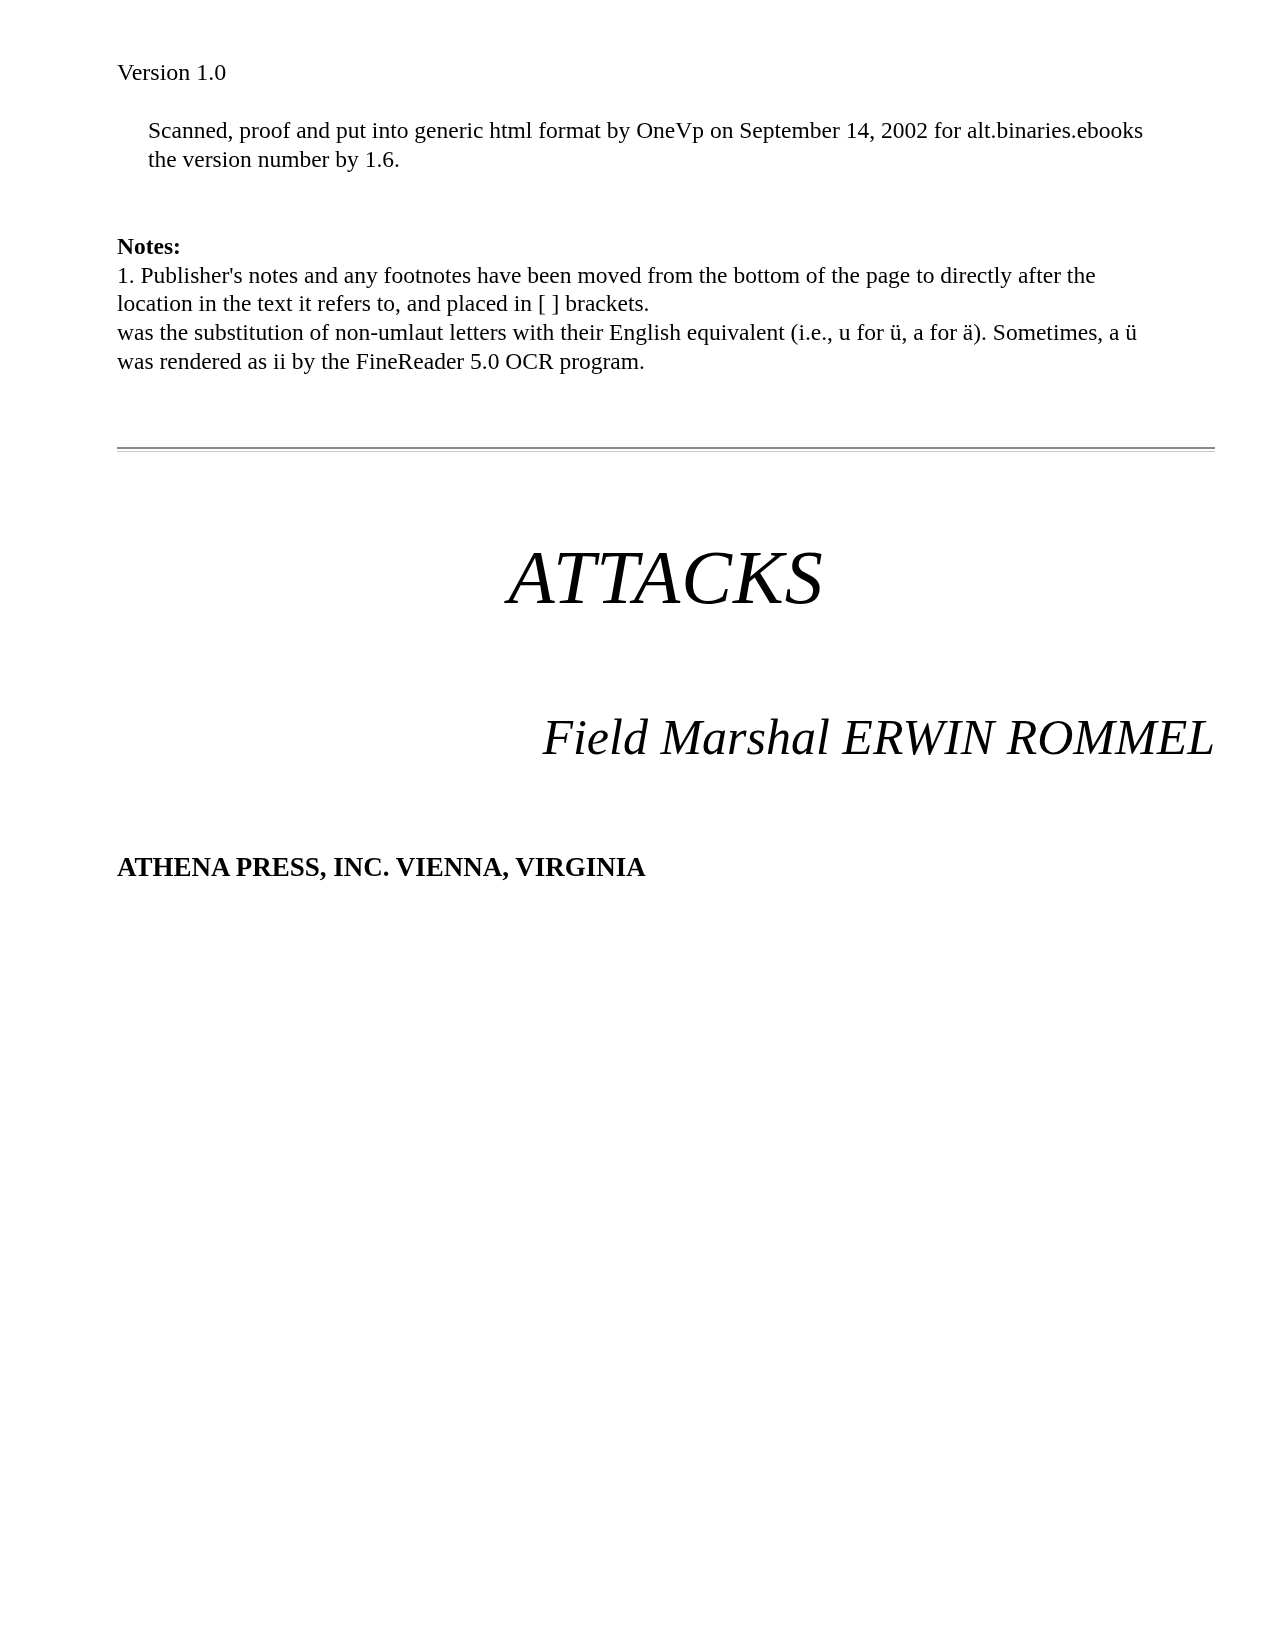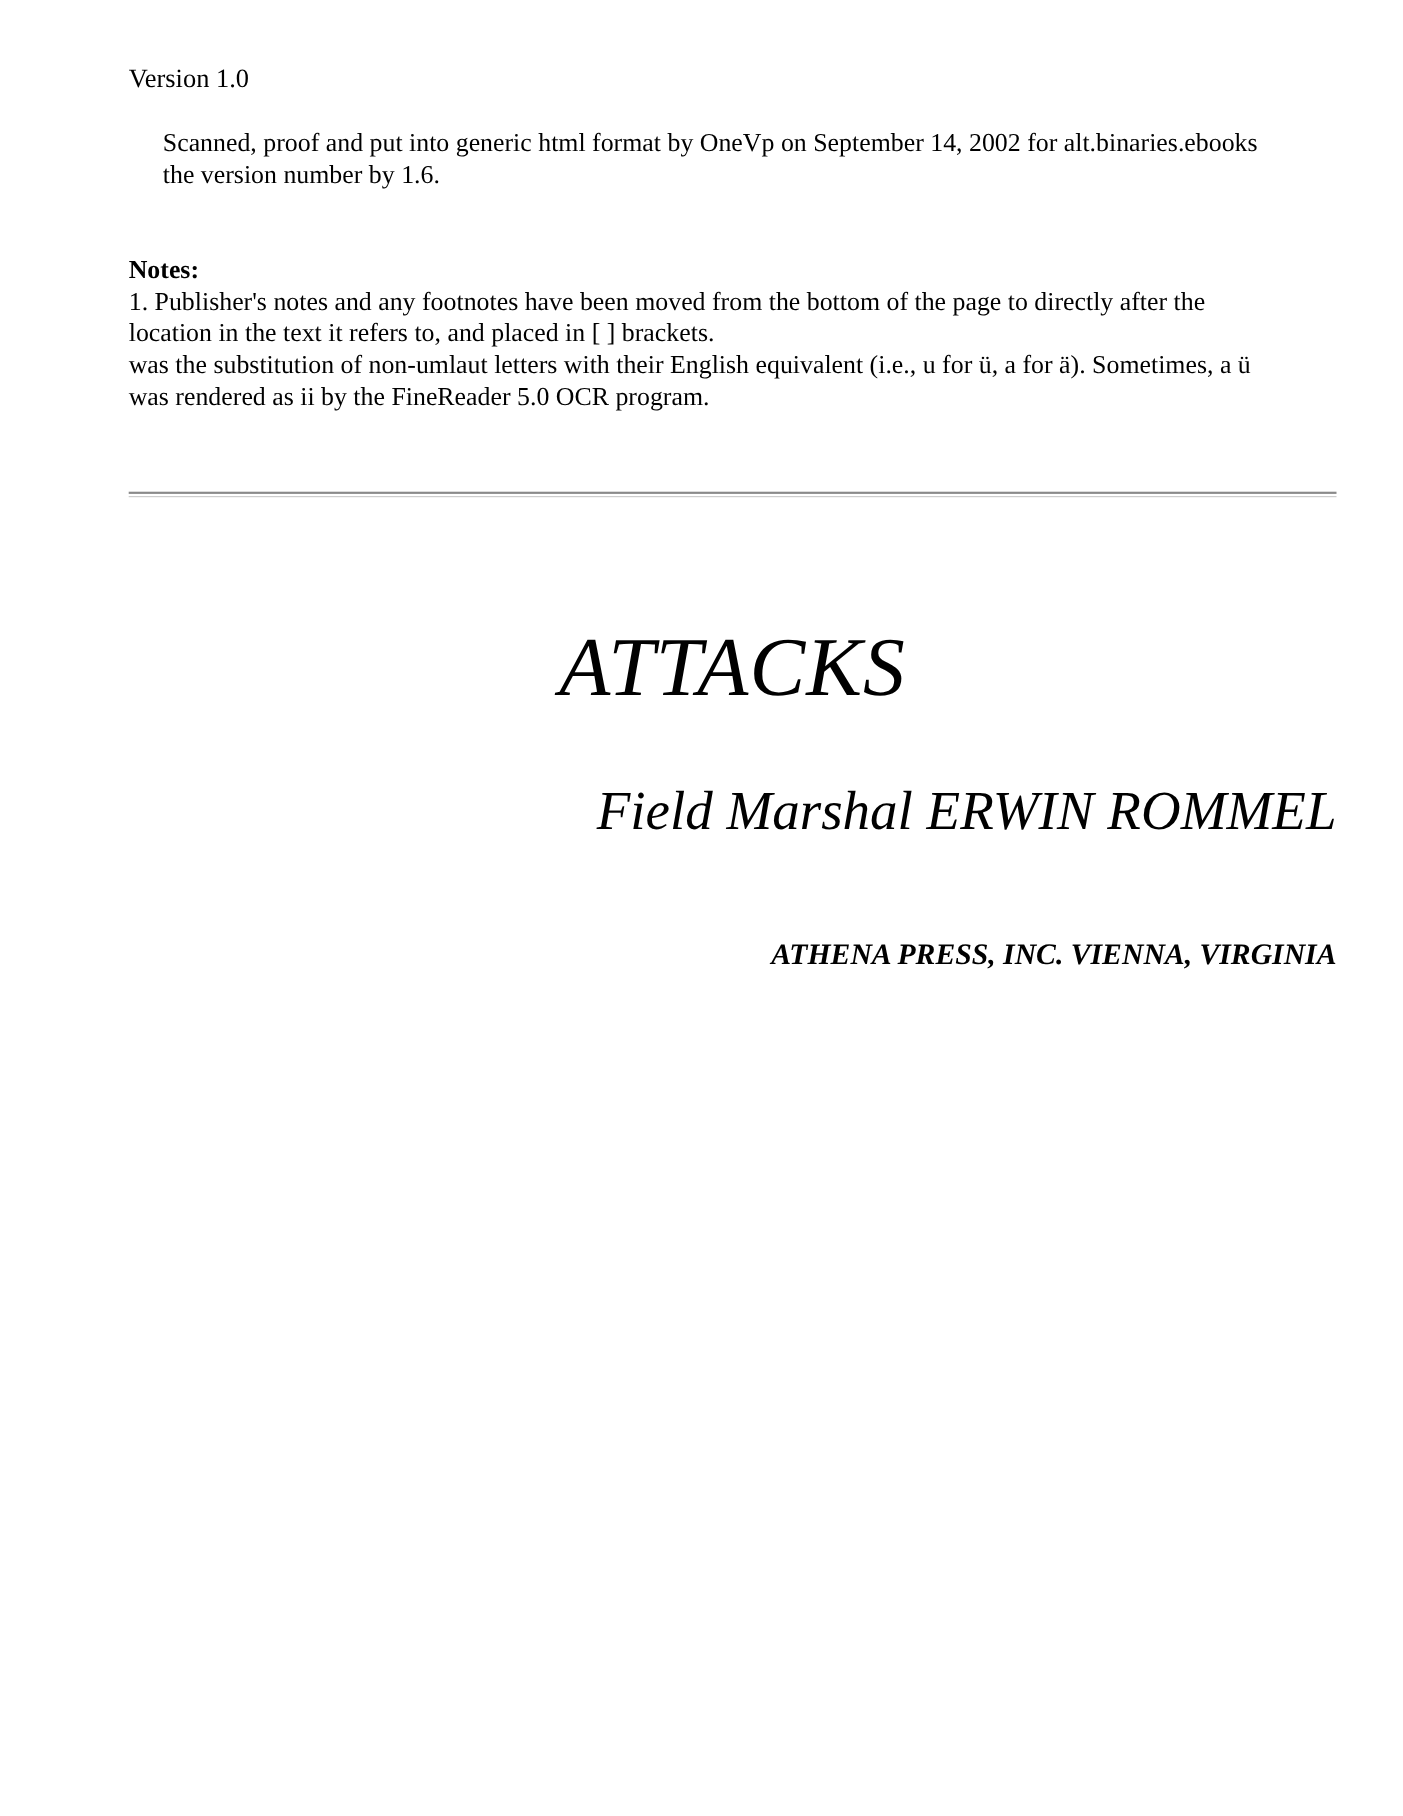--- a/index.html
+++ b/index.html
@@ -16,31 +16,31 @@
   .intro { position: absolute; top: 116px; left: 0; width: 1100px; font-size: 23.5px; line-height: 28.5px; margin-left: 31px; }
   .intro span { display: block; white-space: nowrap; }
   .notes { position: absolute; top: 232px; left: 0; width: 1100px; font-size: 23.5px; line-height: 28.7px; }
   .notes .notes-heading { font-weight: bold; display: block; }
   .notes span { display: block; white-space: nowrap; }
   .rule {
     position: absolute; top: 447px; left: 0; width: 1098px; height: 2px;
     border-top: 2px solid #8a8a8a; border-bottom: 1px solid #c8c8c8;
   }
   .title {
-    position: absolute; top: 562px; left: 0; width: 1098px;
+    position: absolute; top: 532px; left: 0; width: 1098px;
     text-align: center; font-style: italic; font-size: 76px; line-height: 90px;
     letter-spacing: 1px;
   }
   .author {
     position: absolute; top: 707px; left: 0; width: 1098px;
     text-align: right; font-style: italic; font-size: 50px; line-height: 60px;
   }
   .publisher {
     position: absolute; top: 850px; left: 0; width: 1098px;
-    text-align: right; font-style: italic; font-weight: bold; font-size: 27px; line-height: 34px;
+    text-align: left; font-weight: bold; font-size: 27px; line-height: 34px;
   }
 </style>
 </head>
 <body>
 
 <div class="page">
 
   <div class="version">Version 1.0</div>
 
   <div class="intro">

